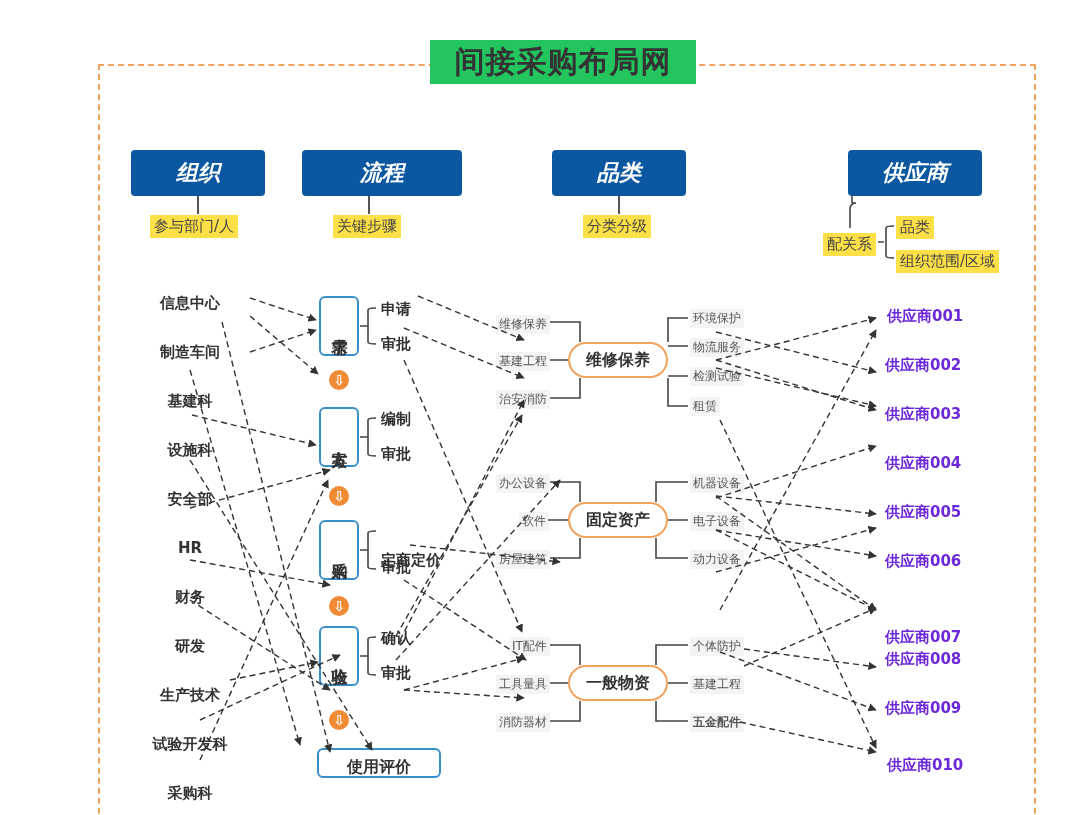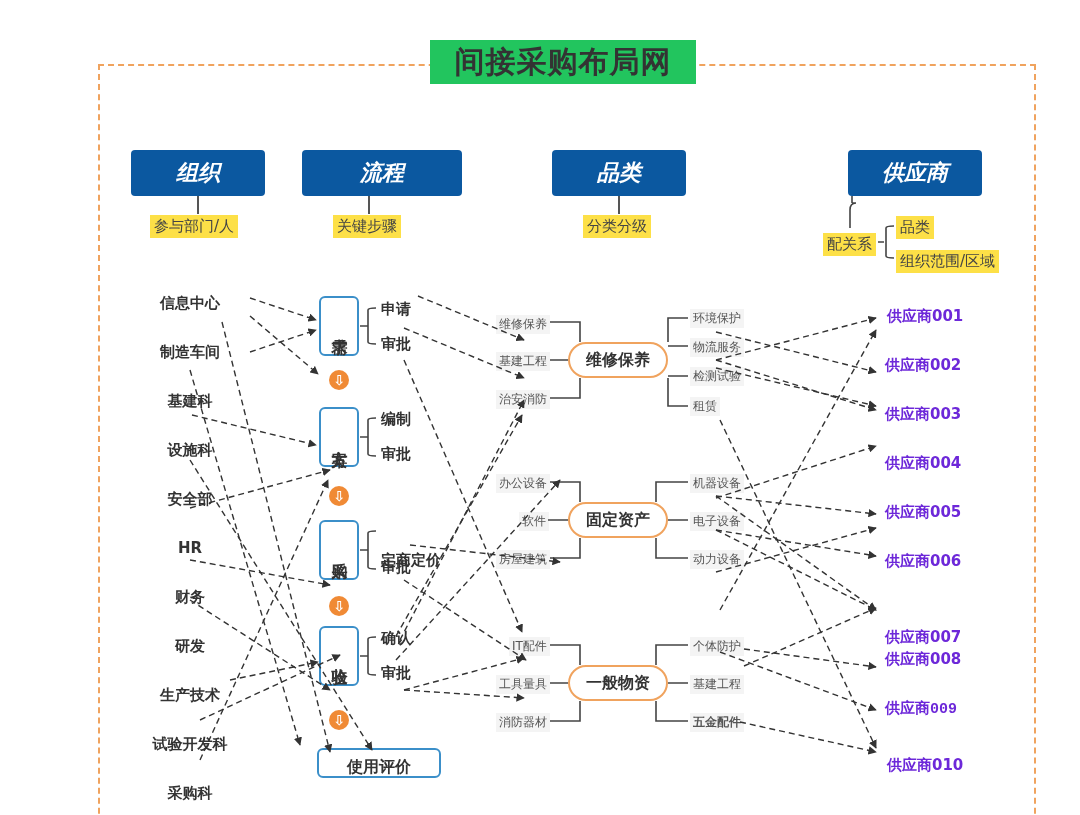--- a/index.html
+++ b/index.html
@@ -112,21 +112,21 @@
 <div class="leaf" style="left:690px;top:713px;font-weight:bold;">五金配件</div>
 
 <div class="sup" style="left:887px;top:307px;">供应商001</div>
 <div class="sup" style="left:885px;top:356px;">供应商002</div>
 <div class="sup" style="left:885px;top:405px;">供应商003</div>
 <div class="sup" style="left:885px;top:454px;">供应商004</div>
 <div class="sup" style="left:885px;top:503px;">供应商005</div>
 <div class="sup" style="left:885px;top:552px;">供应商006</div>
 <div class="sup" style="left:885px;top:628px;">供应商007</div>
 <div class="sup" style="left:885px;top:650px;">供应商008</div>
-<div class="sup" style="left:885px;top:699px;font-family:Liberation Mono, monospace;">供应商009</div>
+<div class="sup" style="left:885px;top:699px;">供应商009</div>
 <div class="sup" style="left:887px;top:756px;">供应商010</div>
 
 <svg class="lines" width="1080" height="815">
   <defs>
     <marker id="ah" viewBox="0 0 10 10" refX="9" refY="5" markerWidth="6" markerHeight="6" orient="auto">
       <path d="M0,0 L10,5 L0,10 z" fill="#333"></path>
     </marker>
   </defs>
   <g fill="none" stroke="#444" stroke-width="1.6">
     <path d="M360,326 H368 M368,310 V342 M368,310 Q368,308 376,308 M368,342 Q368,344 376,344"></path>

